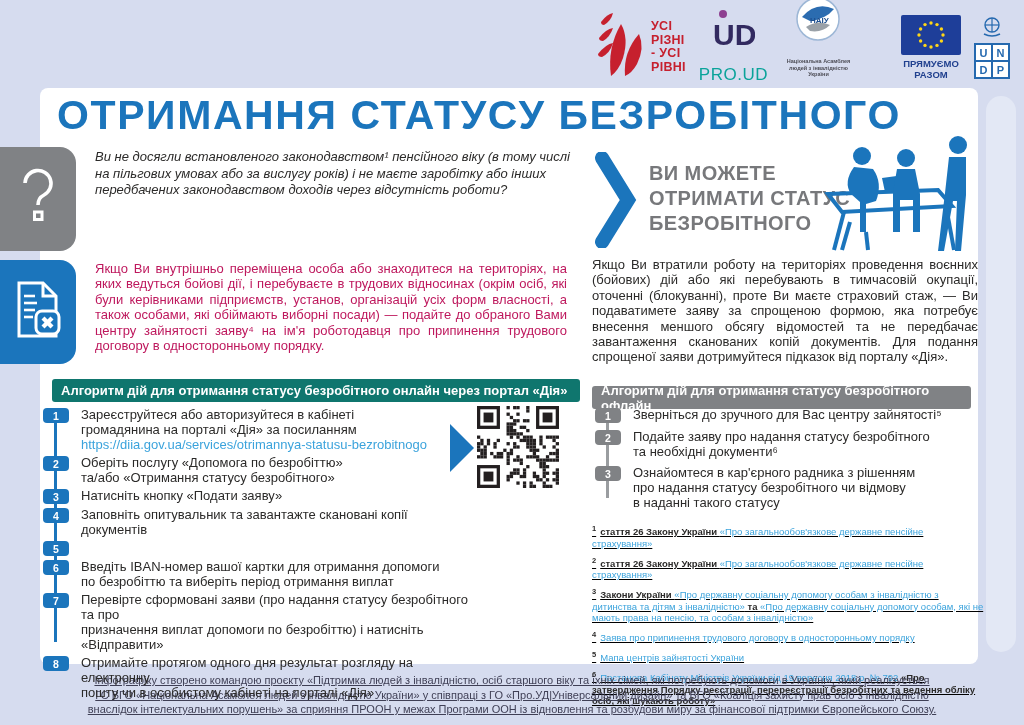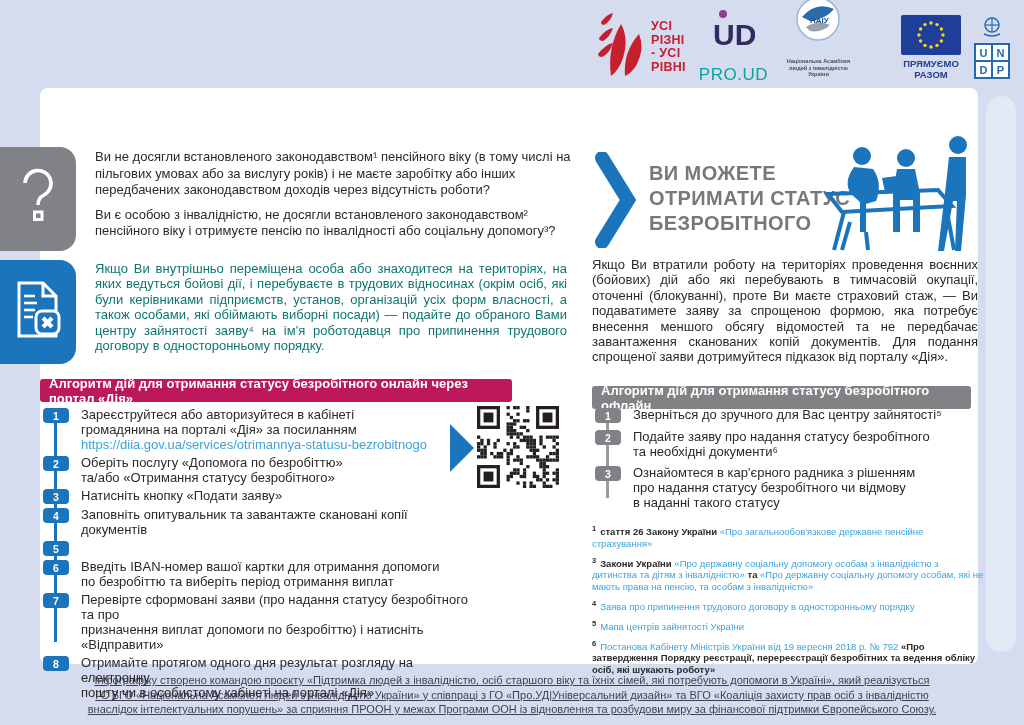--- a/index.html
+++ b/index.html
@@ -28,30 +28,30 @@
   .right-strip{position:absolute;left:986px;top:96px;width:30px;height:556px;background:#e3e8f5;border-radius:15px;}
 
   .title{position:absolute;left:57px;top:92px;font-size:41px;font-weight:800;color:#1b75bc;letter-spacing:1.6px;white-space:nowrap;}
 
   
   .icon-box{position:absolute;left:0;width:76px;height:104px;border-radius:0 16px 16px 0;display:flex;align-items:center;justify-content:center;}
   .icon-box.q{top:147px;background:#808285;}
   .icon-box.doc{top:260px;background:#1b75bc;}
 
   .q-text{position:absolute;left:95px;top:149px;width:482px;font-size:13px;line-height:16.6px;color:#2b2a29;}
-  .q-text p{margin:0 0 8px 0;}
-  .doc-text{position:absolute;left:95px;top:261px;width:472px;font-size:13px;line-height:15.4px;color:#0f766e;text-align:justify;}
+  .q-text p{margin:0 0 8px 0;font-style:italic;}
+  .doc-text{position:absolute;left:95px;top:261px;width:472px;font-size:13px;line-height:15.4px;color:#be185d;text-align:justify;}
 
   
   .can-heading{position:absolute;left:649px;top:161px;font-size:20px;line-height:25px;font-weight:800;color:#77787b;white-space:pre-line;letter-spacing:.4px;}
   .simplified{position:absolute;left:592px;top:257px;width:386px;font-size:13px;line-height:15.4px;color:#2b2a29;text-align:justify;}
 
   
   .alg-bar{position:absolute;height:23px;border-radius:3px;color:#fff;font-weight:700;font-size:13px;display:flex;align-items:center;padding-left:9px;box-sizing:border-box;}
-  .alg-bar.online{left:40px;top:379px;width:472px;background:#be185d;}
+  .alg-bar.online{left:52px;top:379px;width:528px;background:#0f766e;}
   .alg-bar.offline{left:592px;top:386px;width:379px;background:#808285;}
 
   
   .steps{position:absolute;display:flex;flex-direction:column;z-index:2;}
   .steps.online-steps{left:43px;top:407px;width:430px;gap:3px;}
   .steps.offline-steps{left:595px;top:407px;width:383px;gap:6px;}
   .step{display:flex;align-items:flex-start;}
   .badge{flex:0 0 26px;height:15px;border-radius:4px;color:#fff;font-weight:700;font-size:10.5px;display:flex;align-items:center;justify-content:center;margin-right:12px;margin-top:1px;}
   .online-steps .badge{background:#1b75bc;}
   .offline-steps .badge{background:#808285;}
@@ -60,21 +60,21 @@
   .connector{position:absolute;width:3px;z-index:1;}
   .connector.online-line{left:54px;top:414px;height:228px;background:#1b75bc;}
   .connector.offline-line{left:606px;top:414px;height:84px;background:#9a9da0;}
 
   
   .qr-arrow{position:absolute;left:450px;top:424px;}
   .qr-box{position:absolute;left:477px;top:406px;width:82px;height:82px;background:#fff;}
   .qr-box svg{fill:#231f20;}
 
   
-  .footnotes{position:absolute;left:592px;top:523px;width:392px;display:flex;flex-direction:column;gap:5.5px;}
+  .footnotes{position:absolute;left:592px;top:523px;width:392px;display:flex;flex-direction:column;gap:5.5px;text-decoration:underline;}
   .fn{font-size:9.5px;line-height:11.5px;}
   .fn-num{font-size:7.5px;vertical-align:4px;font-weight:700;color:#2b2a29;margin-right:4px;}
   .fn-dark{font-weight:700;color:#2b2a29;}
   .fn-link{color:#3ba3dc;text-decoration:none;}
 
   
   .footer{position:absolute;left:0;top:673px;width:1024px;text-align:center;font-size:11px;line-height:14.5px;color:#3f3f55;white-space:pre-line;text-decoration:underline;}
 </style>
 </head>
 <body>
@@ -161,32 +161,32 @@
         <span class="undp-cell">N</span>
         <span class="undp-cell">D</span>
         <span class="undp-cell">P</span>
       </span>
     </div>
   </div>
 
   <div class="panel"></div>
   <div class="right-strip"></div>
 
+  <div class="title">ОТРИМАННЯ СТАТУСУ БЕЗРОБІТНОГО</div>
 
   <div class="icon-box q">
     <span>
       <svg width="38" height="62" viewBox="0 0 38 62">
         <path d="M6 17 a13 13 0 1 1 19 12 q-6 3 -6 10" fill="none" stroke="#ffffff" stroke-width="3.6"></path>
         <rect x="15.5" y="46" width="7.5" height="7.5" fill="none" stroke="#ffffff" stroke-width="3"></rect>
       </svg>
     </span>
   </div>
   <div class="q-text">
     <p>Ви не досягли встановленого законодавством¹ пенсійного віку (в тому числі на пільгових умовах або за вислугу років) і не маєте заробітку або інших передбачених законодавством доходів через відсутність роботи?</p>
-    <p>Ви є особою з інвалідністю, не досягли встановленого законодавством² пенсійного віку і отримуєте пенсію по інвалідності або соціальну допомогу³?</p>
   </div>
 
   <div class="icon-box doc">
     <span>
       <svg width="46" height="60" viewBox="0 0 46 60">
         <path d="M4 3 h24 l13 13 v40 h-37 z" fill="none" stroke="#ffffff" stroke-width="3"></path>
         <path d="M28 3 v13 h13" fill="none" stroke="#ffffff" stroke-width="3"></path>
         <line x1="9" y1="16" x2="20" y2="16" stroke="#ffffff" stroke-width="2.6"></line>
         <line x1="9" y1="23" x2="22" y2="23" stroke="#ffffff" stroke-width="2.6"></line>
         <line x1="9" y1="30" x2="20" y2="30" stroke="#ffffff" stroke-width="2.6"></line>
@@ -462,20 +462,21 @@
     <div class="step">
       <span class="badge">3</span>
       <span class="step-text">Ознайомтеся в кар'єрного радника з рішенням
 про надання статусу безробітного чи відмову
 в наданні такого статусу</span>
     </div>
   </div>
 
   <div class="footnotes">
     <div class="fn"><span class="fn-num">1</span><span class="fn-dark">стаття 26 Закону України </span><a href="#" class="fn-link">«Про загальнообов'язкове державне пенсійне страхування»</a></div>
+    <div class="fn"><span class="fn-num">2</span><span class="fn-dark">стаття 26 Закону України </span><a href="#" class="fn-link">«Про загальнообов'язкове державне пенсійне страхування»</a></div>
     <div class="fn"><span class="fn-num">3</span><span class="fn-dark">Закони України </span><a href="#" class="fn-link">«Про державну соціальну допомогу особам з інвалідністю з дитинства та дітям з інвалідністю»</a><span class="fn-dark"> та </span><a href="#" class="fn-link">«Про державну соціальну допомогу особам, які не мають права на пенсію, та особам з інвалідністю»</a></div>
     <div class="fn"><span class="fn-num">4</span><a href="#" class="fn-link">Заява про припинення трудового договору в односторонньому порядку</a></div>
     <div class="fn"><span class="fn-num">5</span><a href="#" class="fn-link">Мапа центрів зайнятості України</a></div>
     <div class="fn"><span class="fn-num">6</span><a href="#" class="fn-link">Постанова Кабінету Міністрів України від 19 вересня 2018 р. № 792 </a><span class="fn-dark">«Про затвердження Порядку реєстрації, перереєстрації безробітних та ведення обліку осіб, які шукають роботу»</span></div>
   </div>
 
   <div class="footer">Інфографіку створено командою проєкту «Підтримка людей з інвалідністю, осіб старшого віку та їхніх сімей, які потребують допомоги в Україні», який реалізується
 ГС ВГО «Національна Асамблея людей з інвалідністю України» у співпраці з ГО «Про.УД|Універсальний дизайн» та ВГО «Коаліція захисту прав осіб з інвалідністю
 внаслідок інтелектуальних порушень» за сприяння ПРООН у межах Програми ООН із відновлення та розбудови миру за фінансової підтримки Європейського Союзу.</div>
 

